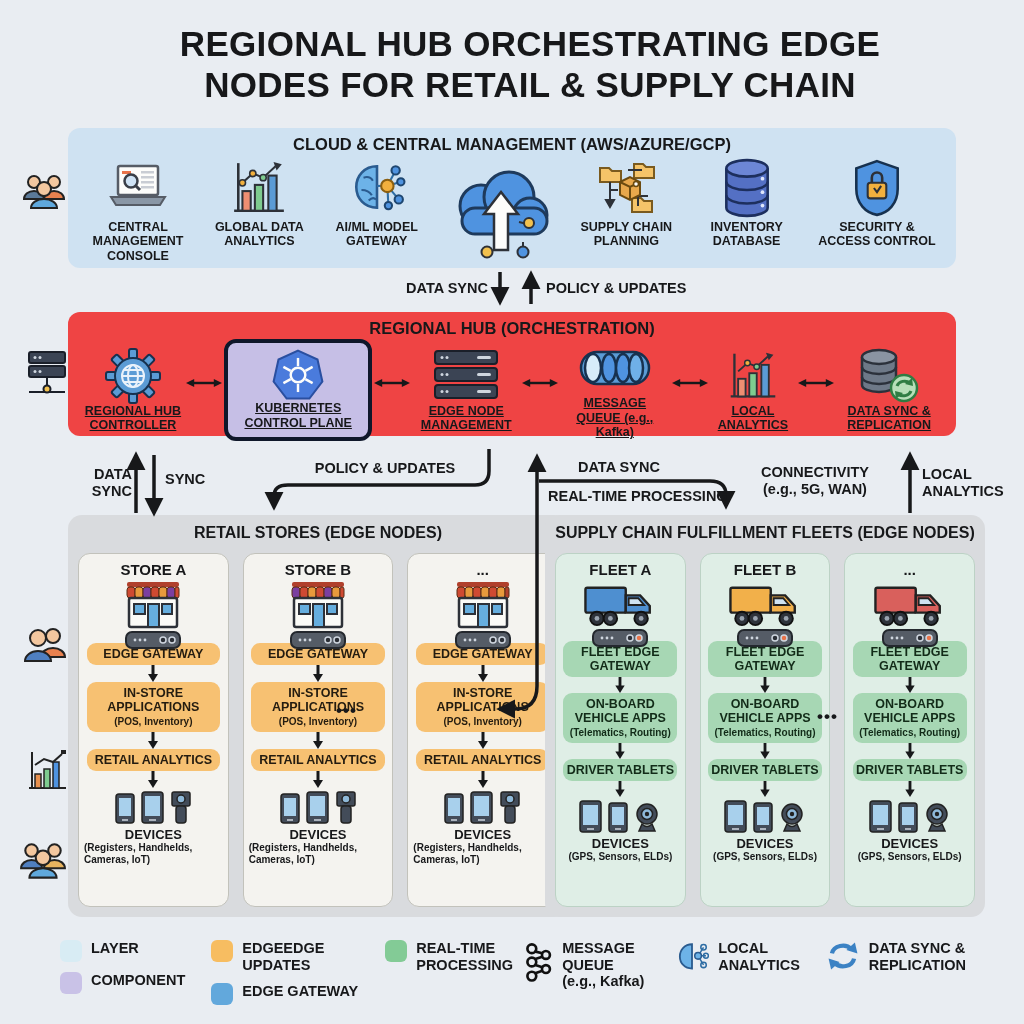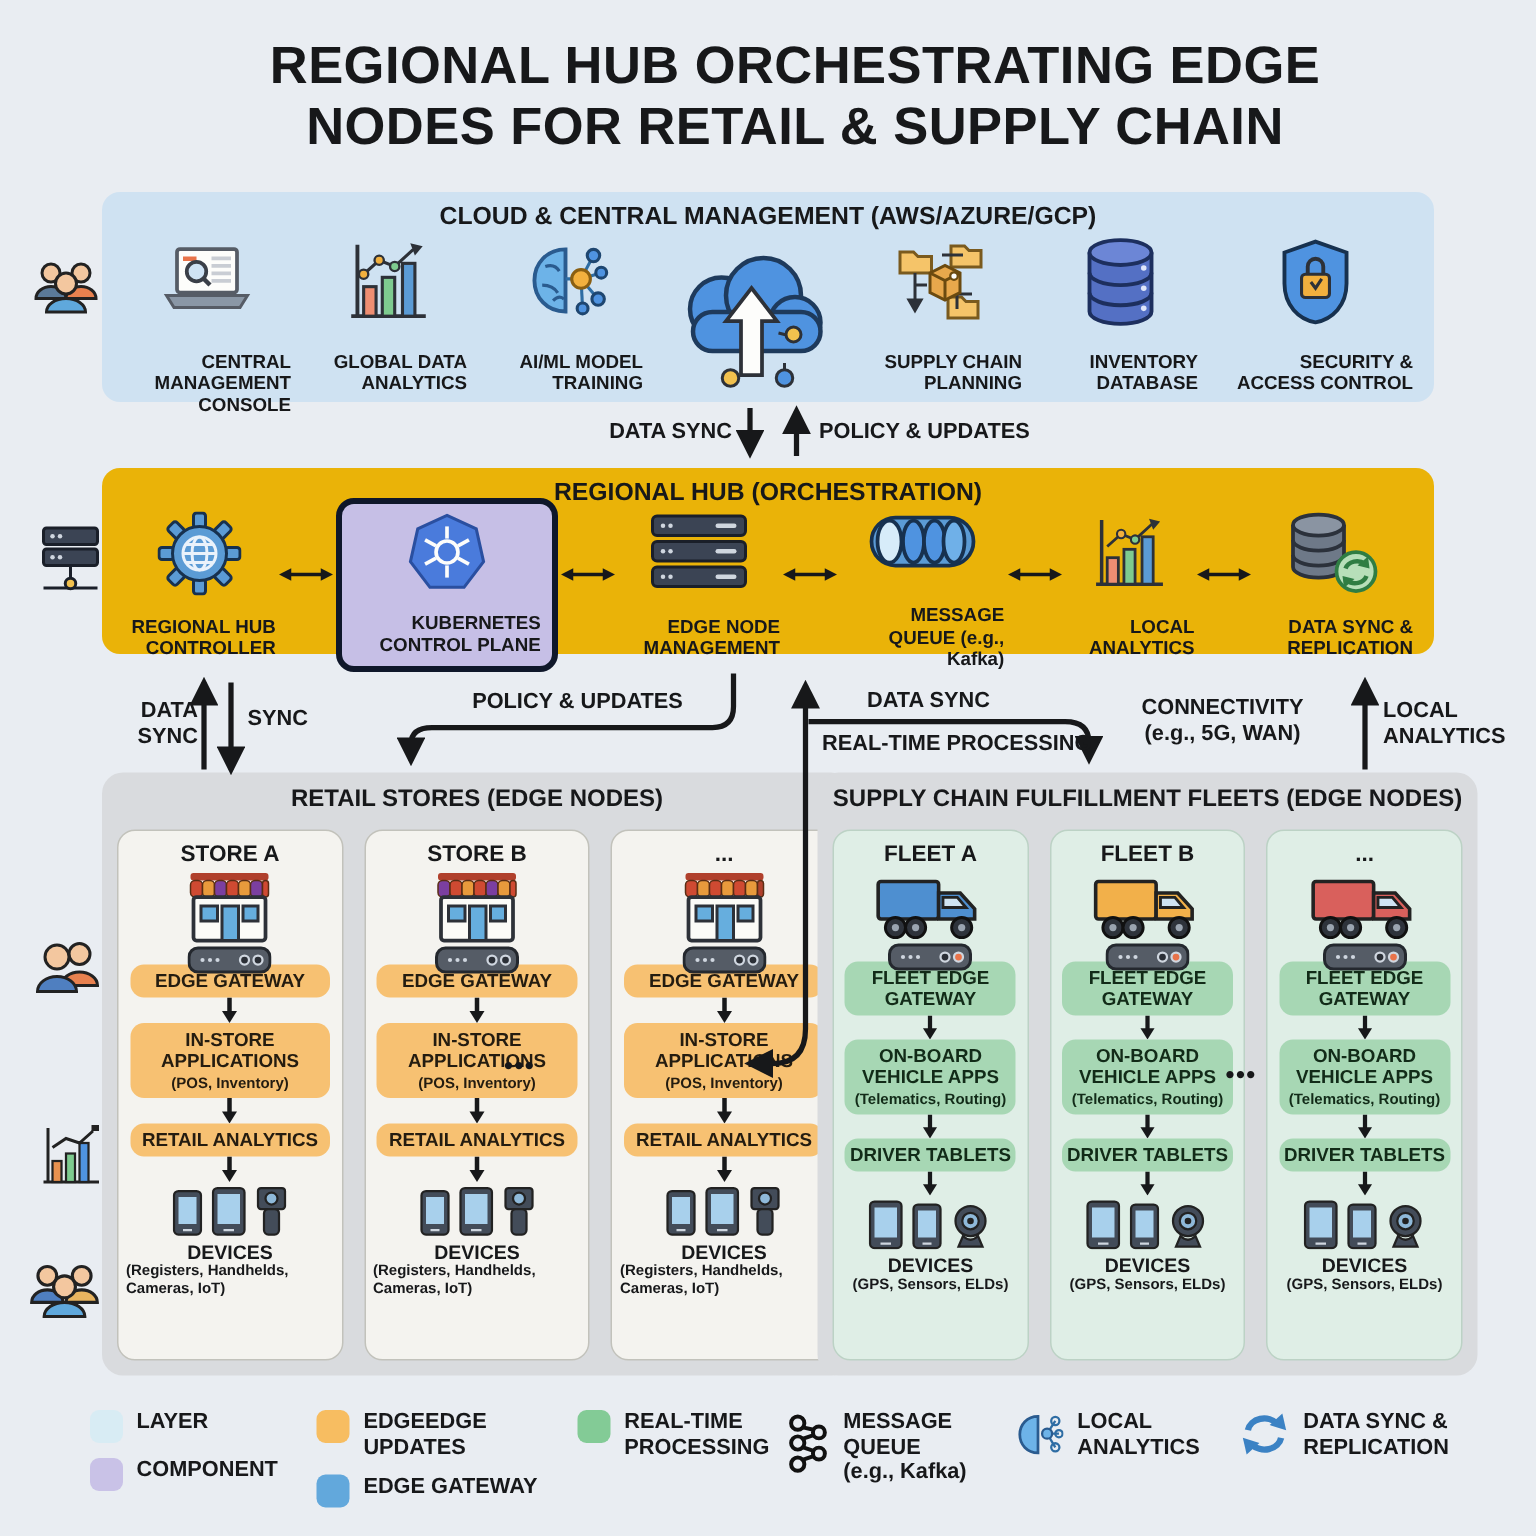--- a/index.html
+++ b/index.html
@@ -2,27 +2,27 @@
 <html><head>
 <meta charset="utf-8">
 <style>
   html,body{margin:0;padding:0;}
   .page{position:relative;width:1024px;height:1024px;background:#e9edf2;font-family:"Liberation Sans",sans-serif;color:#17181a;overflow:hidden;padding-left:36px;}
   .abs{position:absolute;}
   .ttl{top:24px;left:0;right:0;text-align:center;font-size:35px;font-weight:800;line-height:1.17;letter-spacing:.3px;}
   
   .layer{position:absolute;border-radius:12px;}
   .cloud-layer{left:68px;top:128px;width:888px;height:140px;background:#cfe2f2;}
-  .hub-layer{left:68px;top:312px;width:888px;height:124px;background:#eab308;}
+  .hub-layer{left:68px;top:312px;width:888px;height:124px;background:#ef4444;}
   .layer-h{position:absolute;top:7px;left:0;right:0;text-align:center;font-size:16.5px;font-weight:800;}
   .row{position:absolute;left:14px;right:14px;top:28px;bottom:4px;display:flex;align-items:flex-start;justify-content:space-between;}
   .itm{display:flex;flex-direction:column;align-items:center;text-align:center;}
   .itm .ic{height:64px;display:flex;align-items:center;justify-content:center;}
-  .itm .lb{font-size:12.5px;font-weight:800;line-height:1.15;margin-top:14px;text-align:right;}
-  .hub-layer .row{top:36px;align-items:center;}
+  .itm .lb{font-size:12.5px;font-weight:800;line-height:1.15;margin-top:0;}
+  .hub-layer .row{top:36px;align-items:center;text-decoration:underline;}
   .hub-layer .itm .ic{height:56px;}
   .k8sbox{background:#c6bfe6;border:4px solid #0f172a;border-radius:12px;padding:6px 8px 7px;}
   .darrow{flex-shrink:0;margin:0 2px;align-self:center;margin-top:-14px;}
   
   .sec{position:absolute;top:515px;height:402px;background:#d9dbde;border-radius:14px;}
   .sec-retail{left:68px;width:500px;}
   .sec-fleet{left:545px;width:440px;}
   .sec-h{position:absolute;top:9px;left:0;right:0;text-align:center;font-size:16px;font-weight:800;}
   .cols{position:absolute;left:10px;right:10px;top:38px;bottom:10px;display:flex;gap:14px;}
   .col{flex:1;background:#f4f3ef;border:1.5px solid #c2c2bb;border-radius:12px;display:flex;flex-direction:column;align-items:center;padding:7px 5px;position:relative;}
@@ -167,21 +167,21 @@
                 <line x1="38" y1="26" x2="39" y2="45"></line>
                 <line x1="38" y1="26" x2="28" y2="26"></line>
               </g>
               <circle cx="46" cy="11" r="4" fill="#4f93e0" stroke="#1e4670" stroke-width="2"></circle>
               <circle cx="51" cy="22" r="3.5" fill="#4f93e0" stroke="#1e4670" stroke-width="2"></circle>
               <circle cx="49" cy="39" r="4" fill="#4f93e0" stroke="#1e4670" stroke-width="2"></circle>
               <circle cx="39" cy="45" r="3.5" fill="#4f93e0" stroke="#1e4670" stroke-width="2"></circle>
               <circle cx="38" cy="26" r="6" fill="#f2b03e" stroke="#8a5f12" stroke-width="2"></circle>
             </svg>
         </span>
-        <span class="lb">AI/ML MODEL TRAINING</span>
+        <span class="lb">AI/ML MODEL GATEWAY</span>
       </div>
 
       <div class="itm" style="width:116px">
         <span class="ic" style="height:96px;margin-top:8px">
           <svg width="114" height="96" viewBox="0 0 110 96">
               <g stroke="#1e3a5c" stroke-width="3" fill="#4f93e0">
                 <circle cx="36" cy="42" r="21"></circle>
                 <circle cx="64" cy="33" r="25"></circle>
                 <circle cx="85" cy="51" r="17"></circle>
                 <rect x="17" y="44" width="85" height="26" rx="13"></rect>

